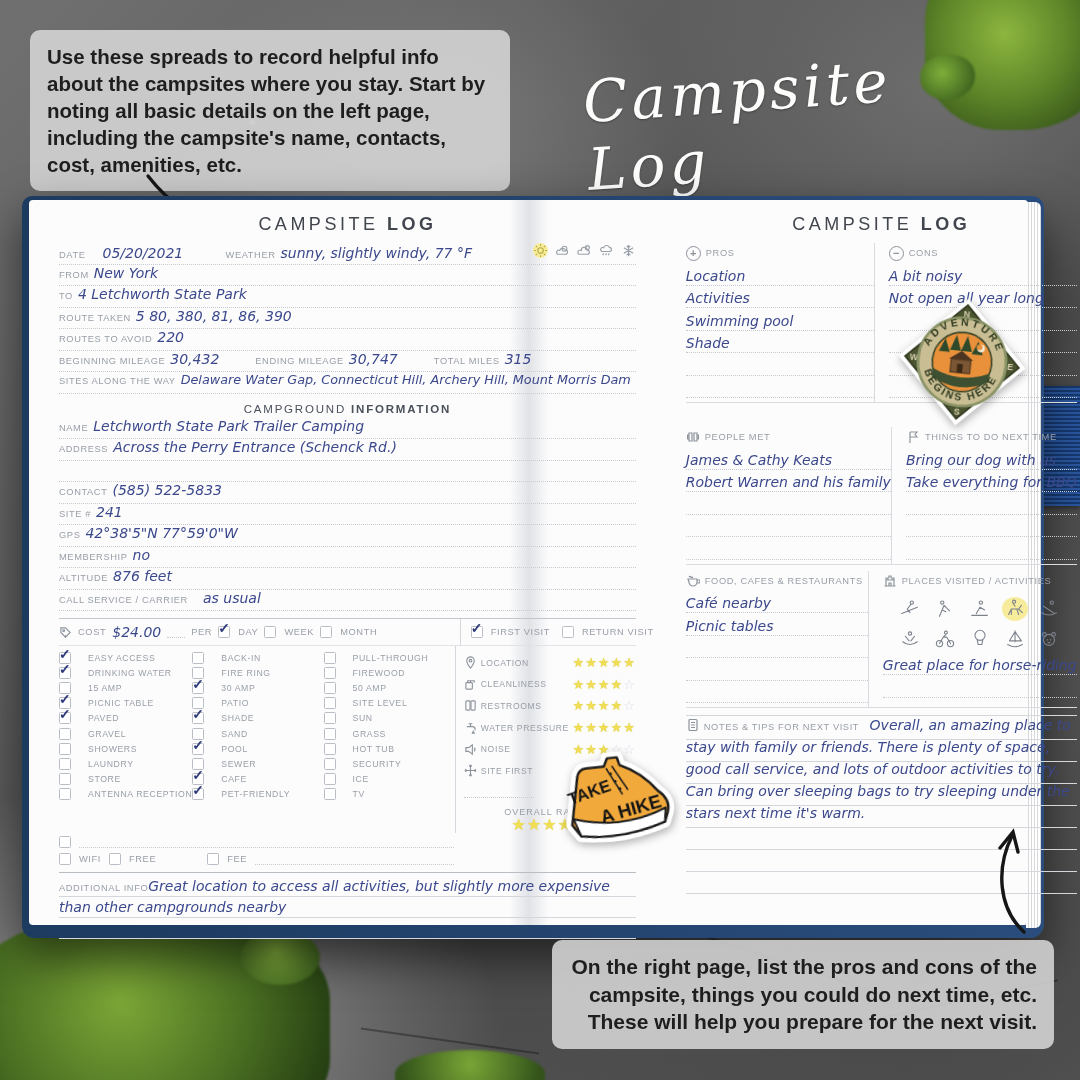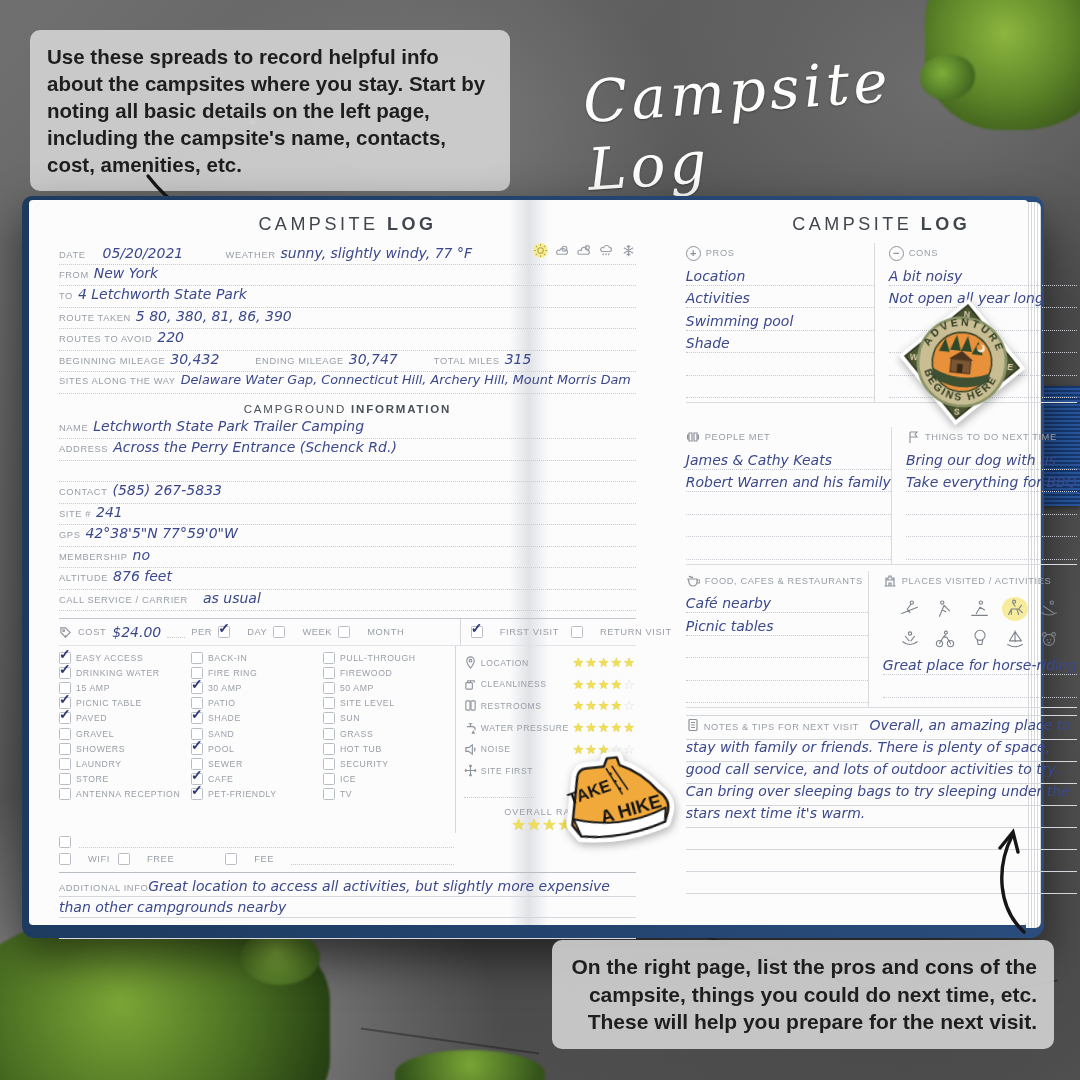--- a/index.html
+++ b/index.html
@@ -49,26 +49,26 @@
   .wic{width:15px;height:15px;display:inline-flex;}
   .wic.hl{background:#f6ec9b;border-radius:50%;}
   .wic svg{width:100%;height:100%;stroke:#9aa0a8;fill:none;stroke-width:1.2;}
   .wic.hl svg{stroke:#b9a93c;}
   
   .cost-wrap{border-top:1.5px solid #c3c7cd;margin-top:7px;display:flex;}
   .cost-left{flex:1;display:flex;align-items:center;gap:6px;height:26px;padding-right:6px;}
   .cost-right{width:165px;border-left:1px solid #d4d7db;display:flex;align-items:center;gap:12px;padding-left:10px;height:26px;}
   .cb{position:relative;width:10px;height:10px;border:1px solid #b9bec6;border-radius:1.5px;background:#fff;flex:none;display:inline-block;}
   .cb.checked::after{content:"\2713";position:absolute;left:-1px;top:-7px;font-size:14px;font-weight:700;color:#2e3a7a;}
-  .opt{display:flex;align-items:center;gap:17px;}
+  .opt{display:flex;align-items:center;gap:8px;}
   
   .amen-wrap{display:flex;border-top:1px solid #dfe2e6;}
   .amen-cols{flex:1;display:flex;padding-top:4px;}
   .amen-col{flex:1;}
-  .am{display:flex;align-items:center;gap:5px;height:15.2px;}
+  .am{display:flex;align-items:center;gap:17px;height:15.2px;}
   .am .lbl{font-size:8.7px;}
   .extra-row{display:flex;align-items:center;gap:8px;height:17px;}
   .dotfill{flex:1;border-bottom:1px dotted #c7cbd1;height:11px;}
   
   .rat-col{width:172px;border-left:1px solid #d4d7db;padding:6px 0 0 8px;}
   .rrow{display:flex;align-items:center;height:21.6px;}
   .rrow svg{width:13px;height:13px;stroke:#8d939b;fill:none;stroke-width:1.2;flex:none;margin-right:4px;}
   .rrow .lbl{font-size:8.6px;}
   .stars{margin-left:auto;letter-spacing:1px;font-size:13px;line-height:1;}
   .star{color:#d9dce0;}
@@ -239,21 +239,21 @@
         <div class="frow">
           <span class="lbl">ADDRESS</span>
           <span class="hw">Across the Perry Entrance (Schenck Rd.)</span>
             <span class="fill"></span>
         </div>
         <div class="frow">
             <span class="fill"></span>
           </div>
         <div class="frow">
           <span class="lbl">CONTACT</span>
-          <span class="hw">(585) 267-5833</span>
+          <span class="hw">(585) 522-5833</span>
             <span class="fill"></span>
         </div>
         <div class="frow">
           <span class="lbl">SITE #</span>
           <span class="hw">241</span>
             <span class="fill"></span>
         </div>
         <div class="frow">
           <span class="lbl">GPS</span>
           <span class="hw">42°38'5"N 77°59'0"W</span>

